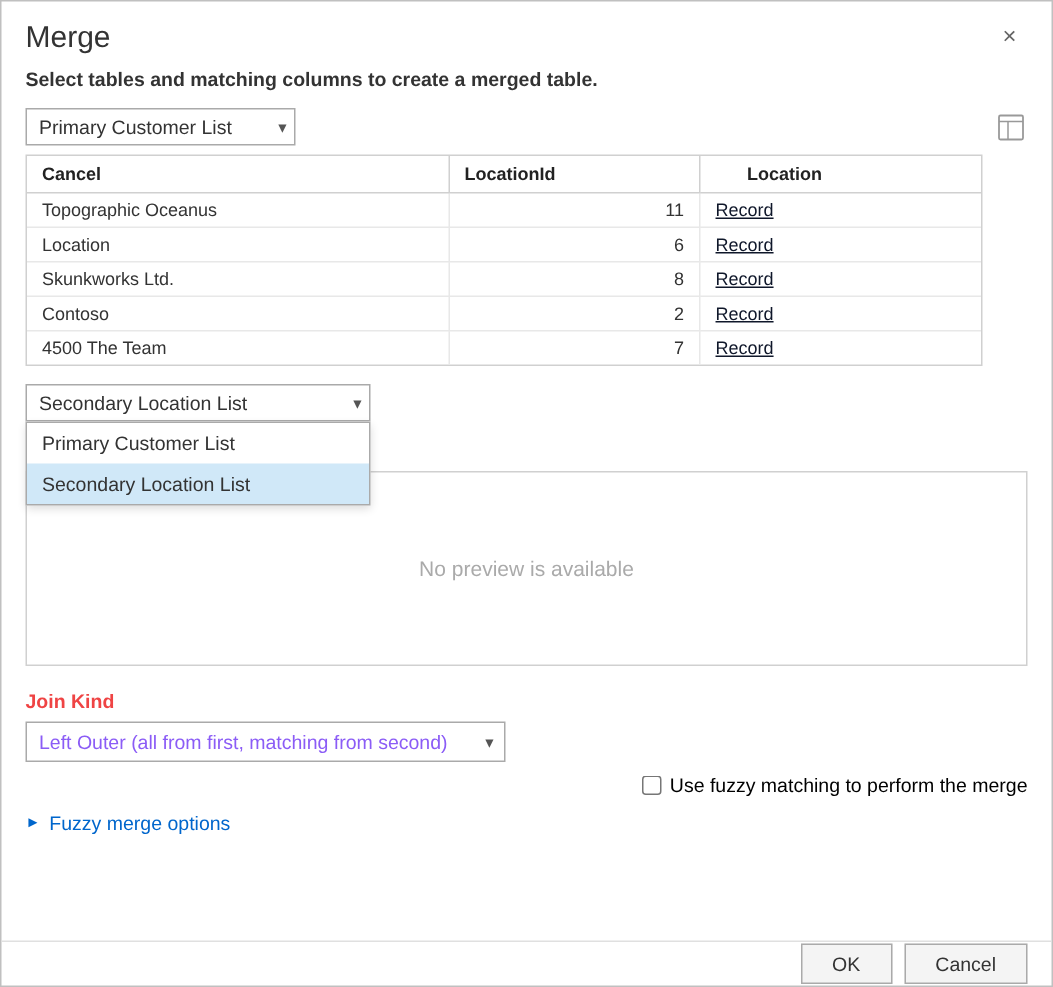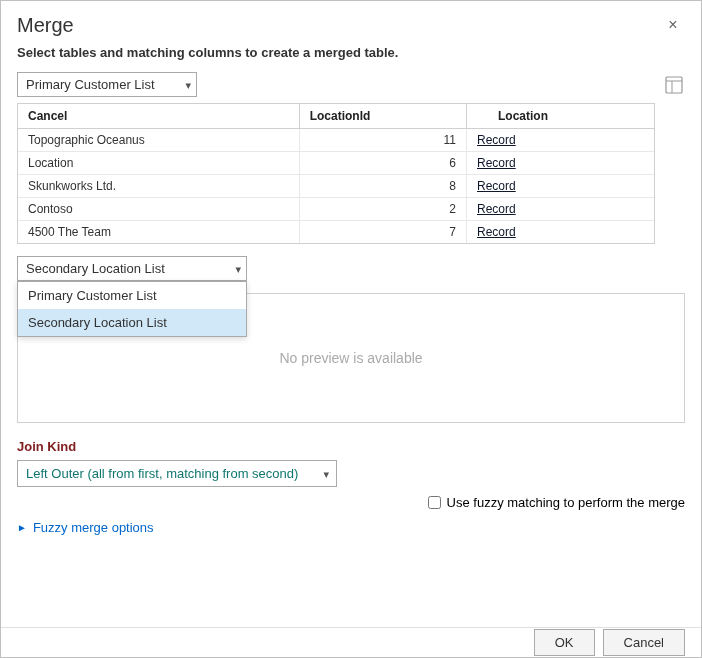--- a/index.html
+++ b/index.html
@@ -152,34 +152,34 @@
       font-size: 13px;
       color: #333;
     }
     .dropdown-item.selected { background: #d0e8f8; }
     .preview-box {
       border: 1px solid #d0d0d0;
       min-height: 130px;
       display: flex;
       align-items: center;
       justify-content: center;
-      margin-top: 12px;
+      margin-top: 33px;
     }
     .preview-text {
       color: #aaa;
       font-size: 14px;
     }
     .join-section {
       padding: 8px 0 4px 0;
     }
     .join-label {
       font-weight: 600;
       margin-bottom: 6px;
       font-size: 13px;
-      color: #7f1d1d;
+      color: #ef4444;
     }
     .join-dropdown-wrapper {
       position: relative;
       display: inline-block;
       min-width: 300px;
     }
     .join-dropdown-wrapper::after {
       content: '▾';
       position: absolute;
       right: 8px;
@@ -188,21 +188,21 @@
       pointer-events: none;
       color: #555;
       font-size: 11px;
     }
     .join-dropdown {
       width: 100%;
       border: 1px solid #aaa;
       background: #fff;
       padding: 5px 28px 5px 8px;
       font-size: 13px;
-      color: #0f766e;
+      color: #8b5cf6;
       appearance: none;
       cursor: pointer;
     }
     .checkbox-row {
       display: flex;
       align-items: center;
       gap: 6px;
       margin-top: 8px;
       justify-content: flex-end;
     }

